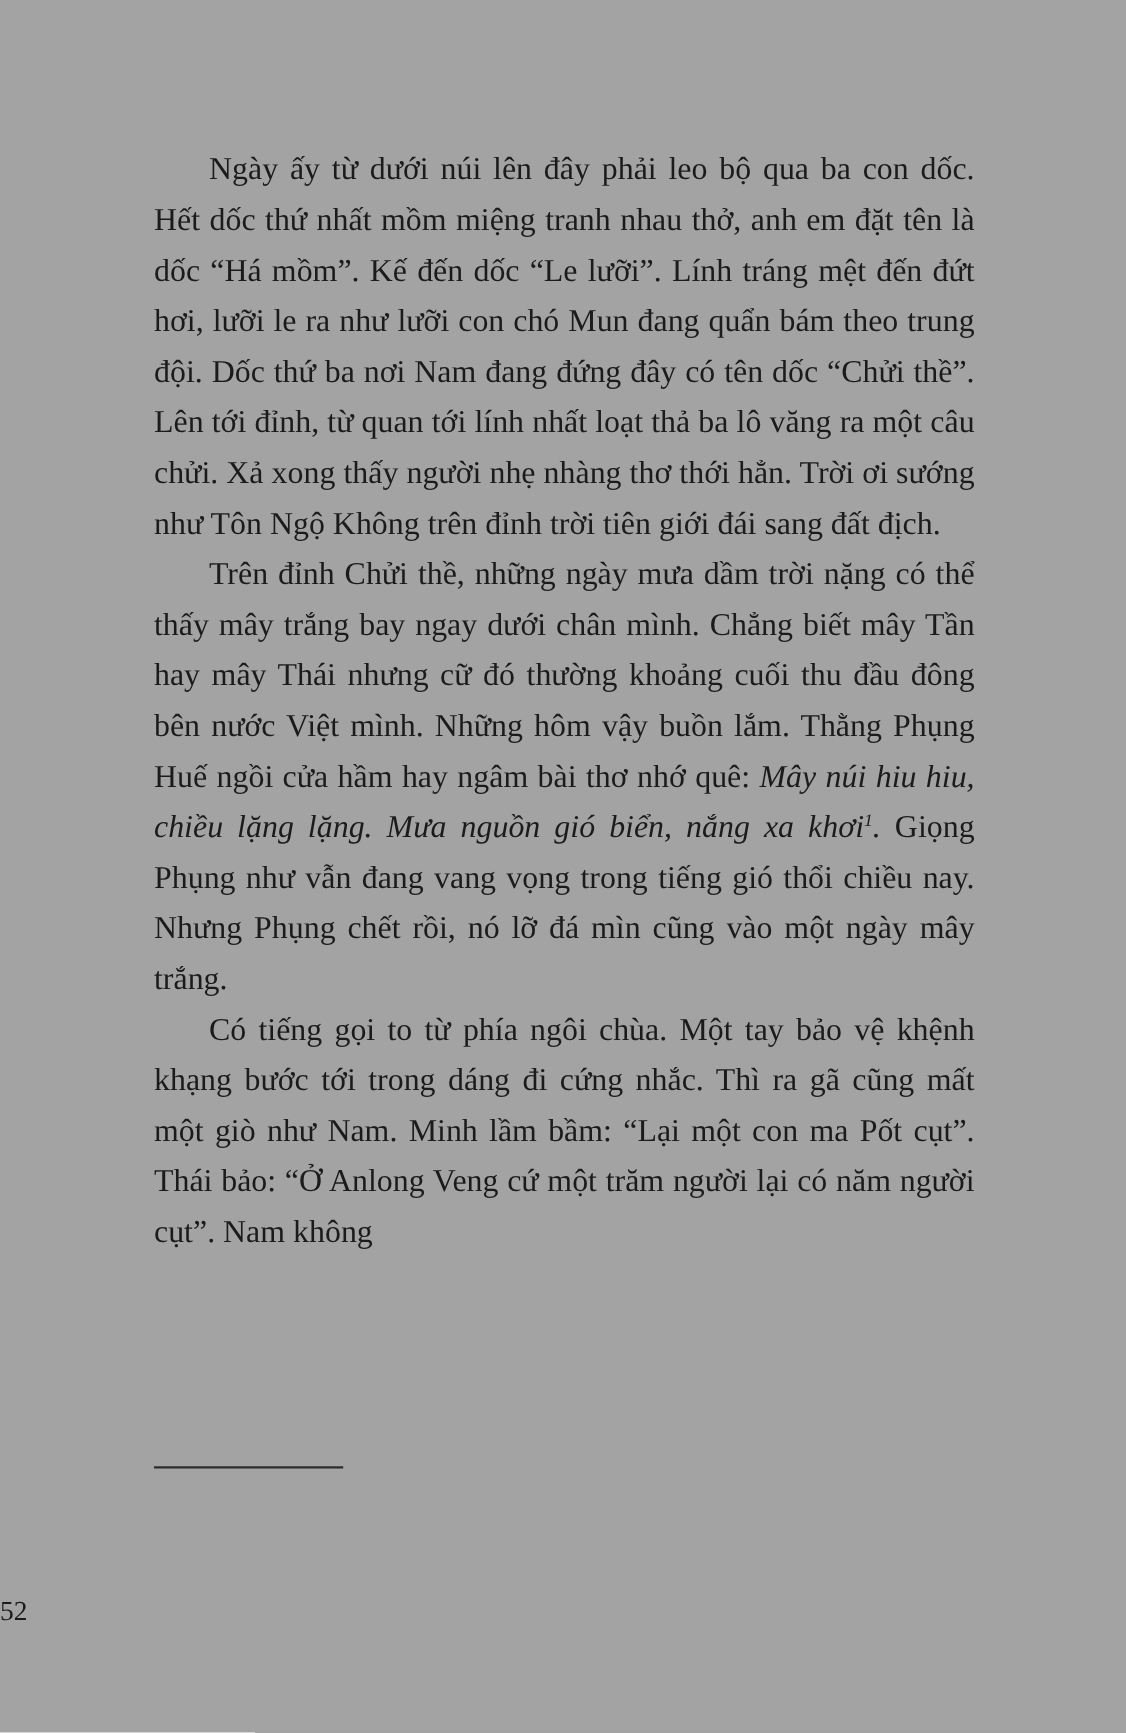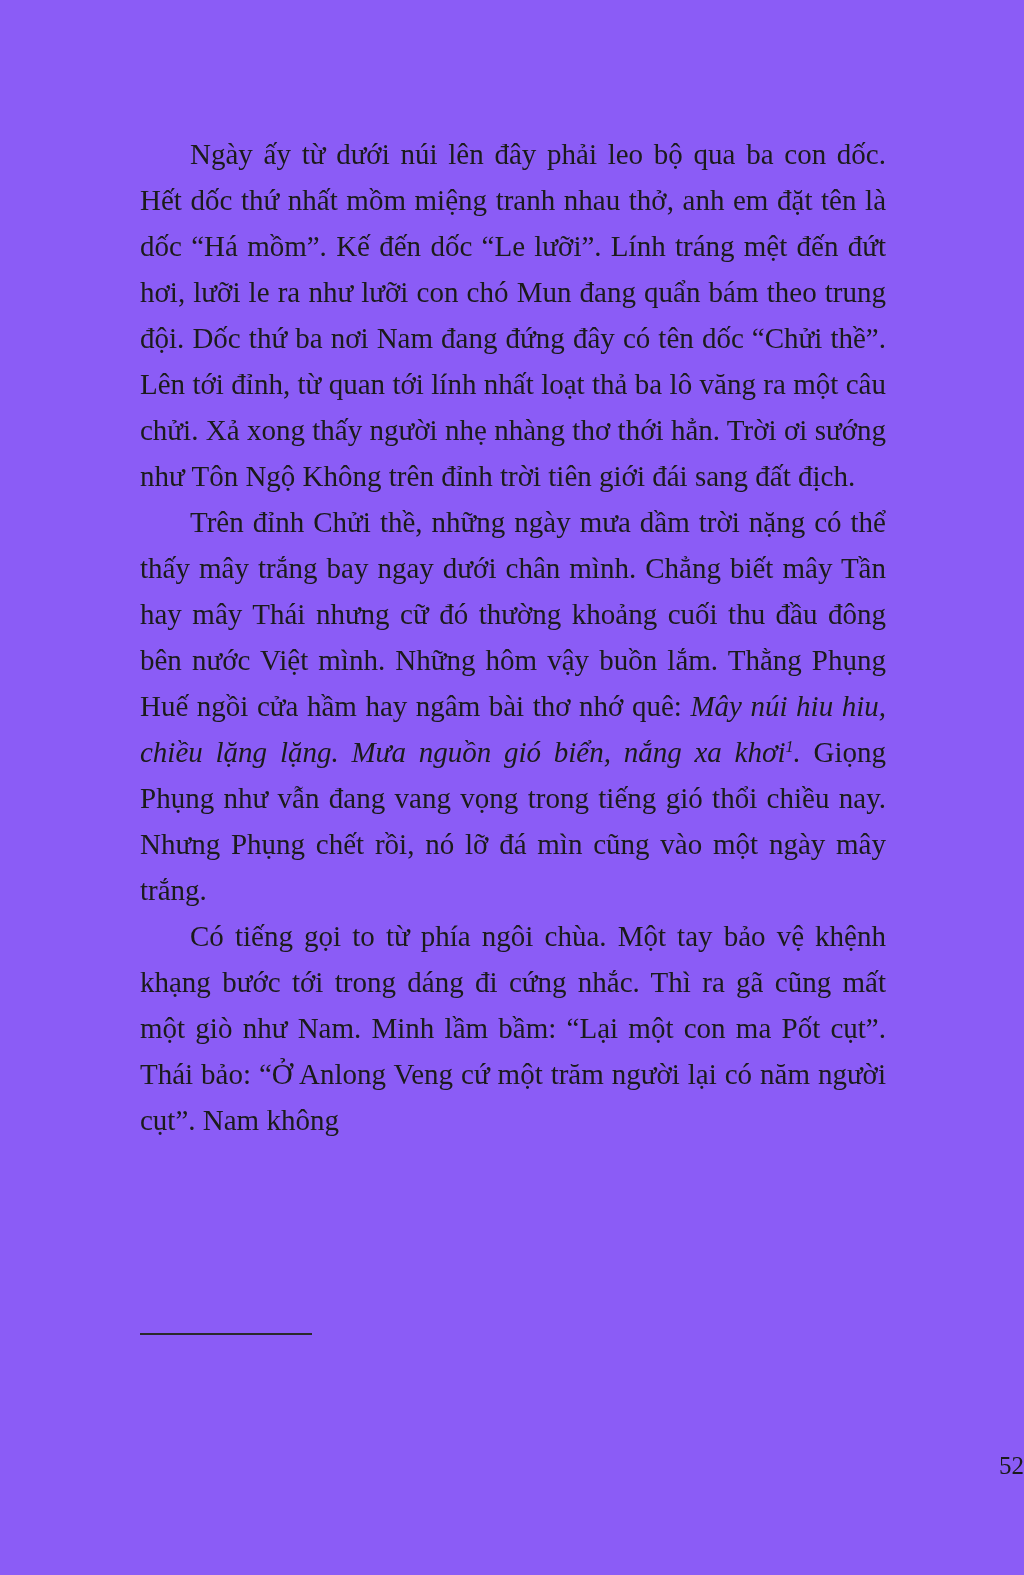--- a/index.html
+++ b/index.html
@@ -4,21 +4,21 @@
 <style>
   html, body {
     margin: 0;
     padding: 0;
     background: #ffffff;
   }
   .page {
     position: relative;
     width: 1024px;
     height: 1575px;
-    background: #8b5cf6;
+    background: #a3a3a3;
     font-family: "Liberation Serif", "DejaVu Serif", serif;
     color: #1b1b1b;
     overflow: hidden;
   }
   .content {
     position: absolute;
     left: 140px;
     right: 138px;
     top: 131px;
     font-size: 29px;
@@ -61,21 +61,21 @@
   .footnote sup.fn-marker {
     font-size: 13px;
     vertical-align: 9px;
     margin-right: 36px;
   }
   .page-number {
     position: absolute;
     left: 0;
     right: 0;
     top: 1452px;
-    text-align: right;
+    text-align: left;
     font-size: 25px;
     color: #1b1b1b;
   }
 </style>
 </head>
 <body>
 
 <div class="page">
 
   <div class="content">

